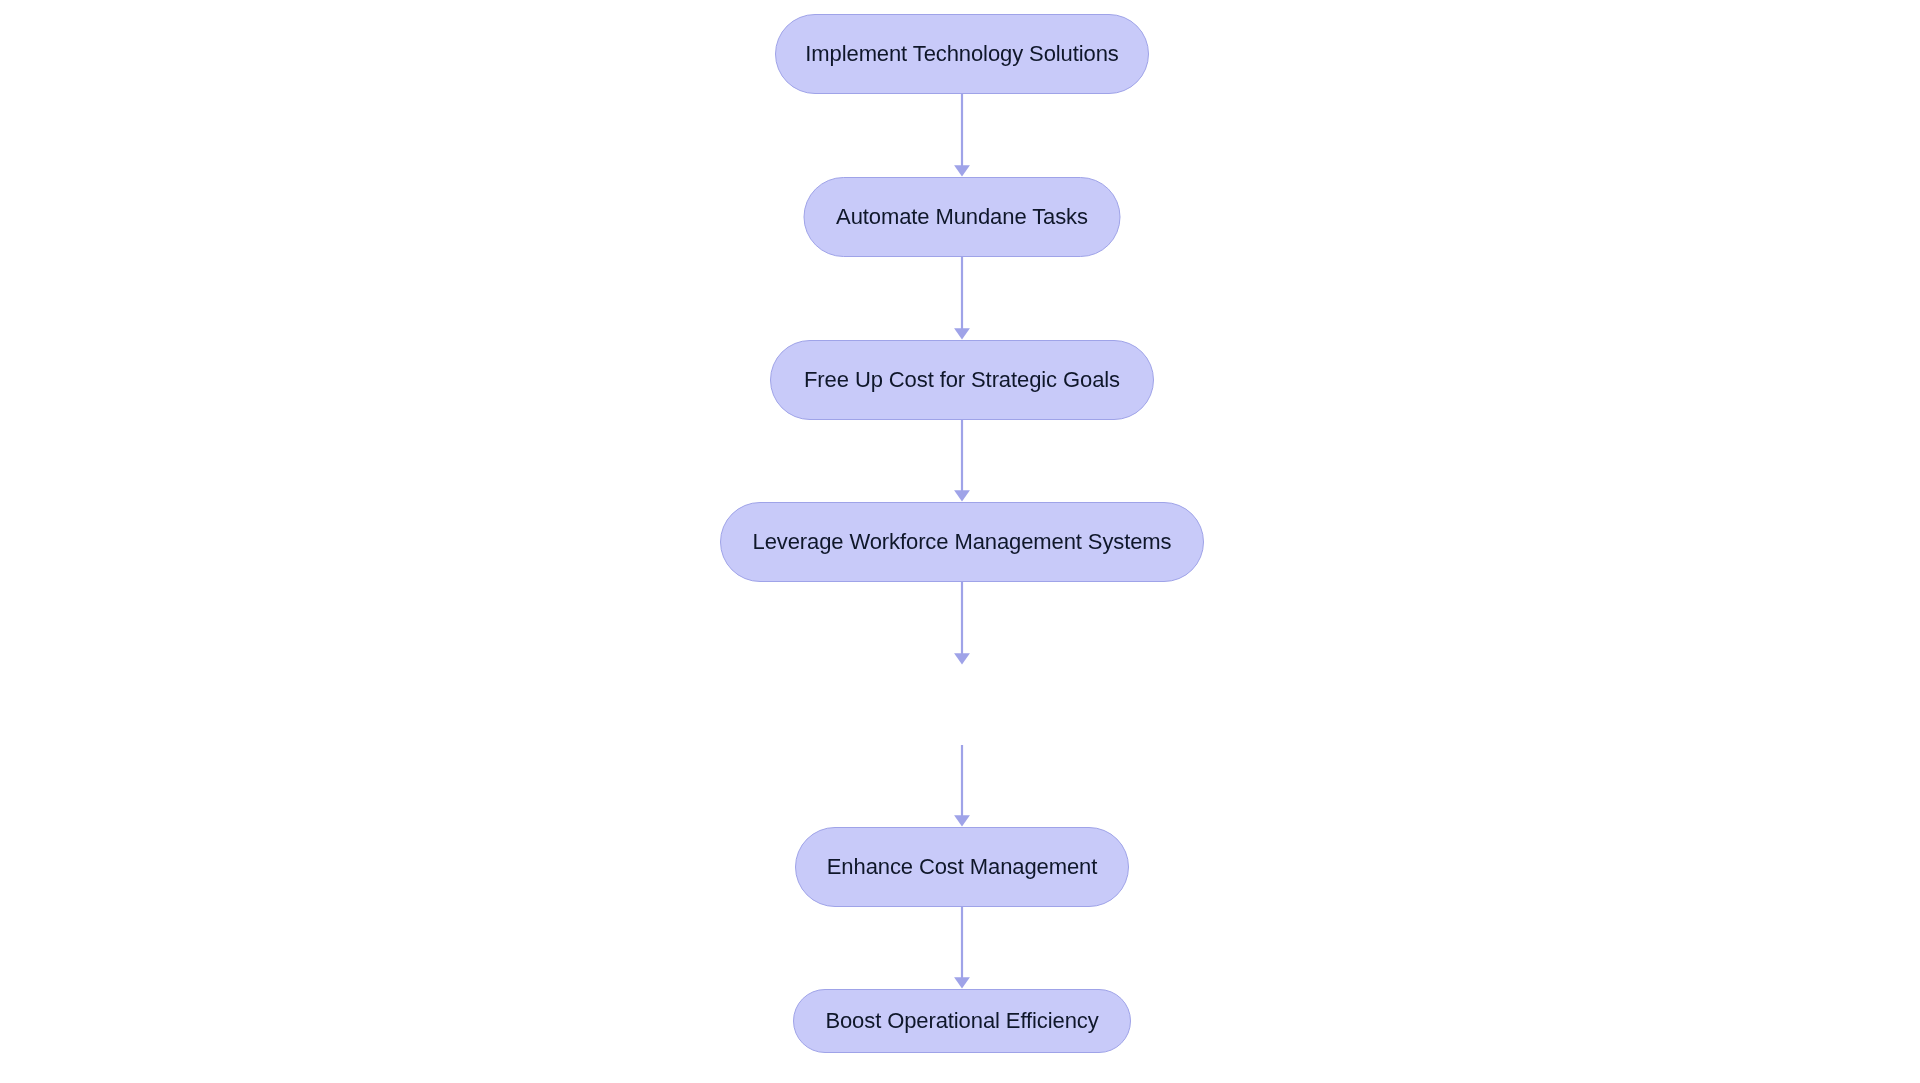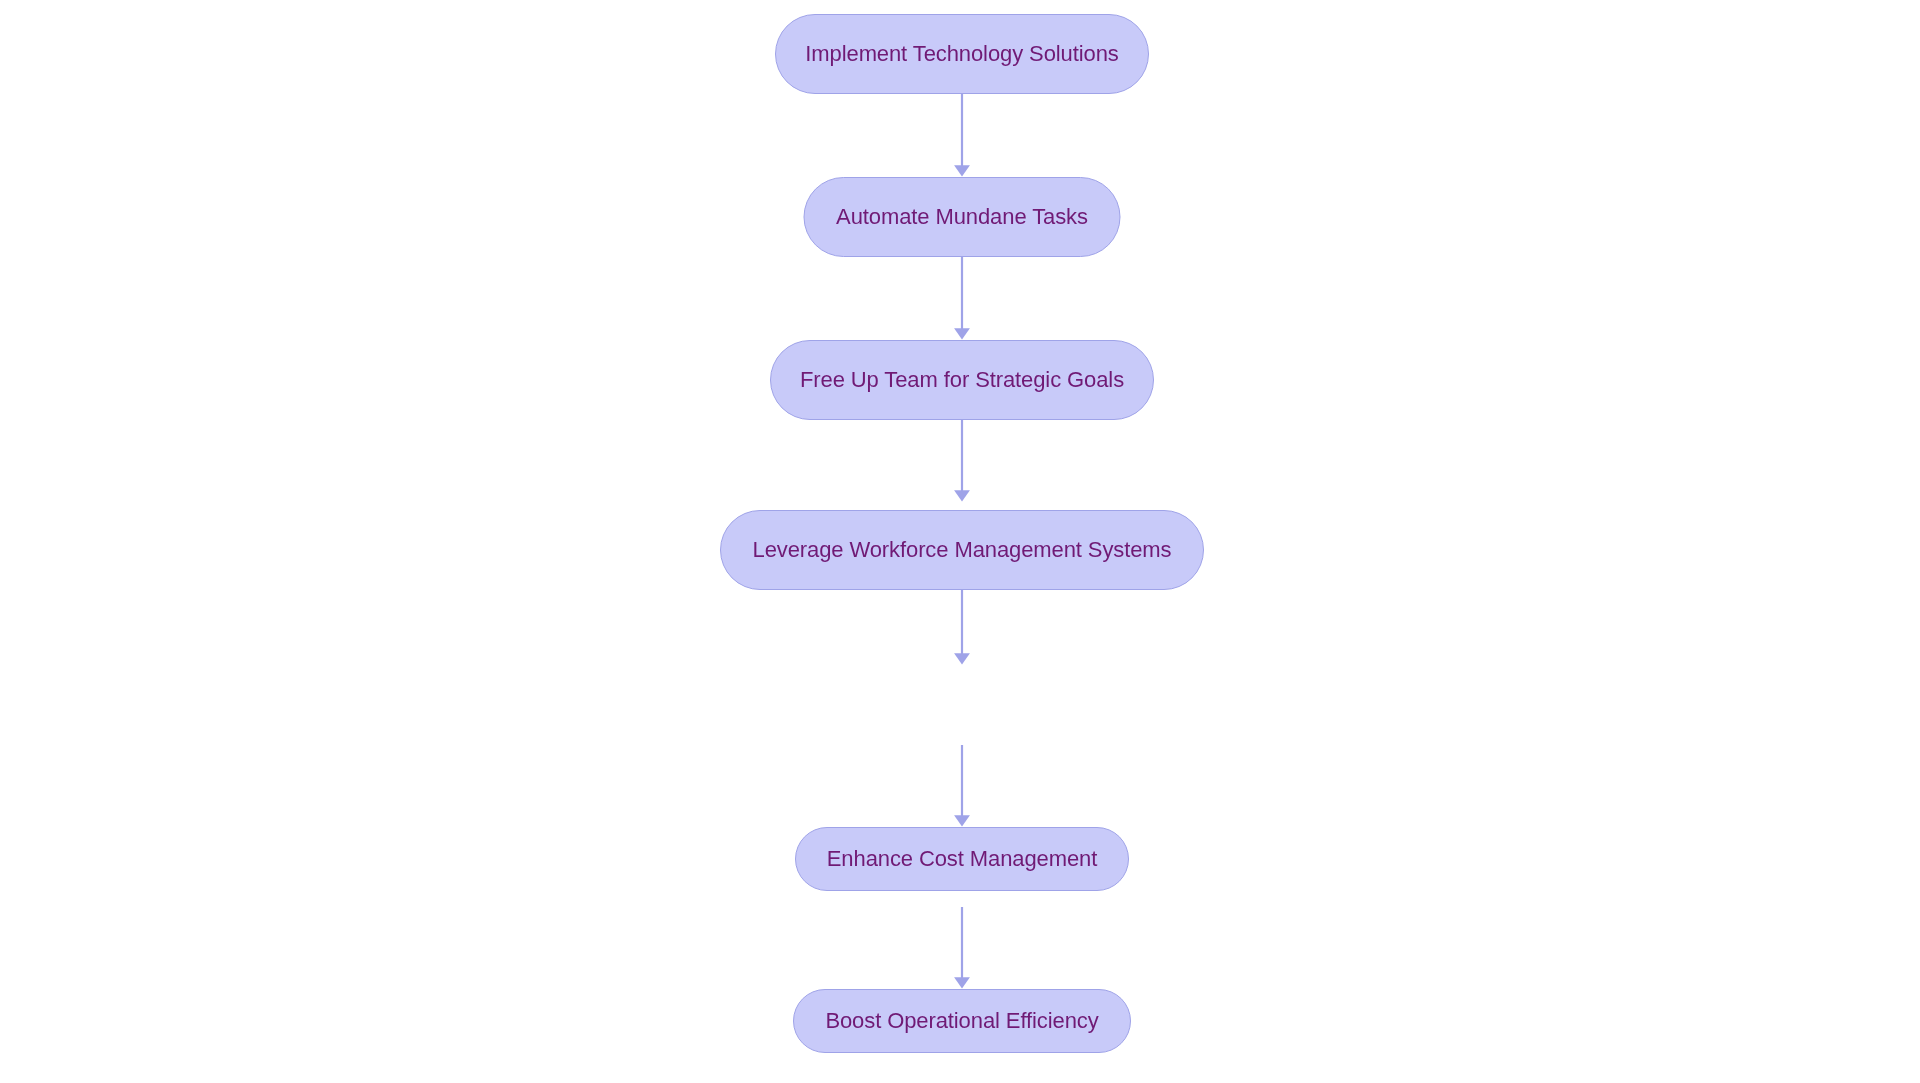--- a/index.html
+++ b/index.html
@@ -36,21 +36,21 @@
     display: flex;
     align-items: center;
     justify-content: center;
     background: #c8caf9;
     border: 1.2px solid #9fa3e8;
     border-radius: 999px;
     transform: translateX(-50%);
   }
 
   .node-label {
-    color: #701a75;
+    color: #0f172a;
     font-family: "Liberation Sans", sans-serif;
     font-size: 22px;
     font-weight: 400;
     letter-spacing: -0.1px;
     white-space: nowrap;
     line-height: 1;
   }
 </style>
 </head>
 <body>
@@ -86,29 +86,29 @@
 
   <div class="node" style="left:962px; top:14px; width:374px; height:80px;">
     <span class="node-label">Implement Technology Solutions</span>
   </div>
 
   <div class="node" style="left:962px; top:177px; width:317px; height:80px;text-align:center;">
     <span class="node-label">Automate Mundane Tasks</span>
   </div>
 
   <div class="node" style="left:962px; top:340px; width:384px; height:80px;">
-    <span class="node-label">Free Up Team for Strategic Goals</span>
+    <span class="node-label">Free Up Cost for Strategic Goals</span>
   </div>
 
-  <div class="node" style="left:962px; top:502px; width:484px; height:80px;margin-top:8px;">
+  <div class="node" style="left:962px; top:502px; width:484px; height:80px;">
     <span class="node-label">Leverage Workforce Management Systems</span>
   </div>
 
 
-  <div class="node" style="left:962px; top:827px; width:334px; height:64px;">
+  <div class="node" style="left:962px; top:827px; width:334px; height:80px;">
     <span class="node-label">Enhance Cost Management</span>
   </div>
 
   <div class="node" style="left:962px; top:989px; width:338px; height:64px;">
     <span class="node-label">Boost Operational Efficiency</span>
   </div>
 
 </div>
 
 </body></html>

